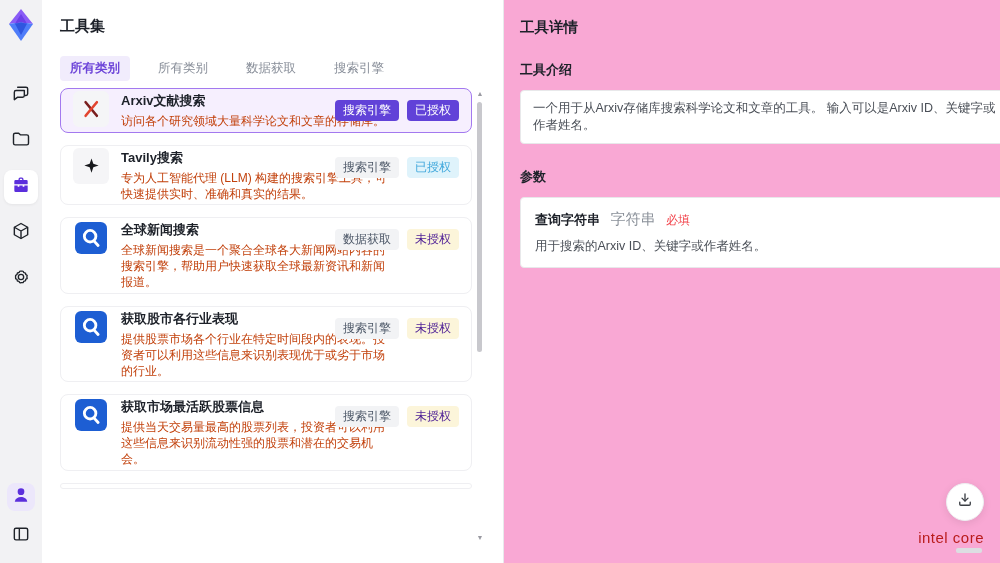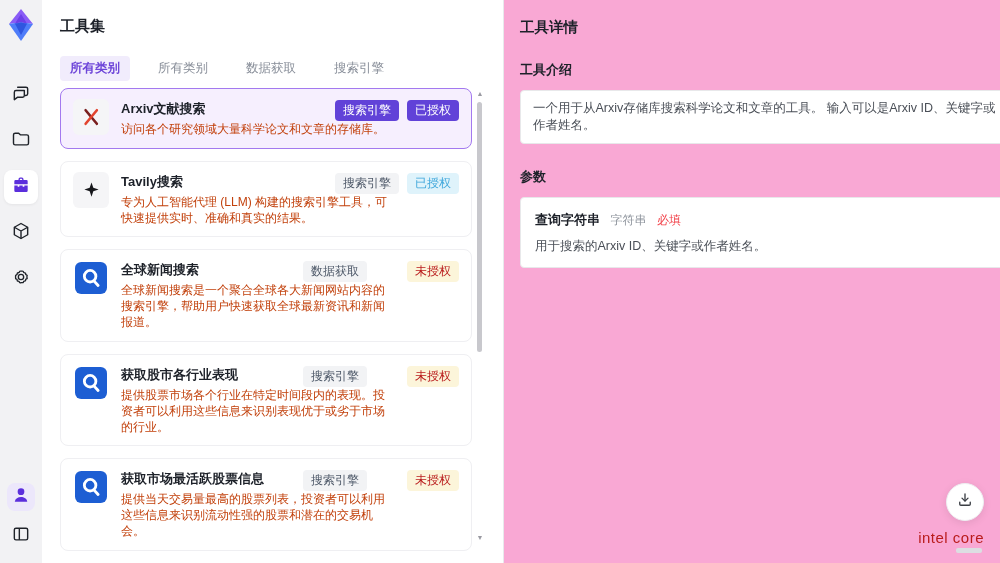--- a/index.html
+++ b/index.html
@@ -19,52 +19,52 @@
   .rail-bottom .rail-item.avatar { background:#ece7fb; border-radius:8px; width:28px; height:28px; }
 
   
   .list-panel { position:fixed; left:36px; top:0; width:461px; height:563px; background:#fff; }
   .page-title { position:absolute; left:24px; top:17px; font-size:15px; font-weight:bold; }
   .tabs { position:absolute; left:24px; top:56px; display:flex; gap:18px; align-items:center; font-size:12.5px; }
   .tab { padding:4px 10px; border-radius:4px; color:#878d98; cursor:pointer; white-space:nowrap; }
   .tab.active { background:#f1ecfc; color:#6e46d9; font-weight:bold; }
   .tool-list { position:absolute; left:24px; top:88px; width:412px; display:flex; flex-direction:column; gap:12px; }
   .tool-row { position:relative; display:flex; align-items:flex-start; background:#fff;
-    border:1px solid #efeff2; border-radius:8px; padding:10px 12px; cursor:pointer; }
+    border:1px solid #efeff2; border-radius:8px; padding:2px 12px; cursor:pointer; }
   .tool-row.selected { background:#f6effe; border:1.5px solid #a379ef; }
   .tool-icon { width:36px; height:36px; border-radius:6px; background:#f5f5f7; flex:0 0 36px;
     display:flex; align-items:center; justify-content:center; overflow:hidden; }
   .tool-icon.magnifier-app { background:transparent; }
   .tool-text { margin-left:12px; width:268px; }
   .tool-title { font-size:13px; font-weight:bold; margin-top:1px; }
   .tool-desc { font-size:12px; line-height:1.32; color:#c2410c; margin-top:4px; }
   .tool-badges { position:absolute; right:12px; top:11px; display:flex; gap:8px; }
   .badge { font-size:12px; padding:2px 8px; border-radius:4px; white-space:nowrap; }
   .badge.solid { background:#6142d8; color:#fff; }
   .badge.gray { background:#f2f3f5; color:#4e5969; }
   .badge.blue { background:#dff3fb; color:#41a8dc; }
-  .badge.yellow { background:#fcf5da; color:#b91c1c;margin-left:32px; }
+  .badge.yellow { background:#fcf5da; color:#4c1d95; }
 
   
   .list-scrollbar { position:absolute; left:440px; top:88px; width:8px; height:462px; }
   .scroll-arrow { position:absolute; left:0; width:8px; height:8px; color:#9a9aa2; font-size:7px; line-height:8px; text-align:center; }
   .scroll-arrow.up { top:2px; } .scroll-arrow.down { bottom:8px; }
   .scroll-thumb { position:absolute; left:1px; top:14px; width:5px; height:250px; background:#c8c8cd; border-radius:3px; }
 
   
   .detail-panel { position:fixed; left:503px; top:0; width:531px; height:563px;
     background:#f9a8d4; border-left:1px solid #e9e9ec; padding:18px 16px; }
   .detail-title { font-size:14.5px; font-weight:bold; }
   .section-heading { font-size:13px; font-weight:bold; margin-top:24px; }
   .intro-box { margin-top:11px; background:#fff; border:1px solid #e8e8ea; border-radius:4px;
     padding:9px 12px; font-size:12.5px; color:#4a4f57; }
   .param-card { margin-top:11px; background:#fff; border:1px solid #e8e8ea; border-radius:4px;
     padding:12px 14px; }
   .param-name { font-size:13px; font-weight:bold; }
-  .param-type { font-size:12px; color:#8a9099; margin-left:6px; }
+  .param-type { font-size:15px; color:#8a9099; margin-left:6px; }
   .param-required { font-size:12px; color:#f2434b; margin-left:6px;margin-top:31px; }
   .param-desc { font-size:12.5px; color:#4a4f57; margin-top:9px; }
 
   
   .fab-download { position:fixed; right:16px; bottom:42px; width:38px; height:38px; border-radius:50%;
     background:#fff; border:1px solid #ededf0; box-shadow:0 2px 8px rgba(0,0,0,.09);
     display:flex; align-items:center; justify-content:center; cursor:pointer; z-index:6; }
   .brand { position:fixed; right:16px; bottom:10px; text-align:right; z-index:6; }
   .brand-text { font-size:15px; color:#b91c1c; letter-spacing:.5px; }
   .brand-bar { width:26px; height:5px; background:#dcdee2; border-radius:2px; margin:2px 2px 0 auto; }

